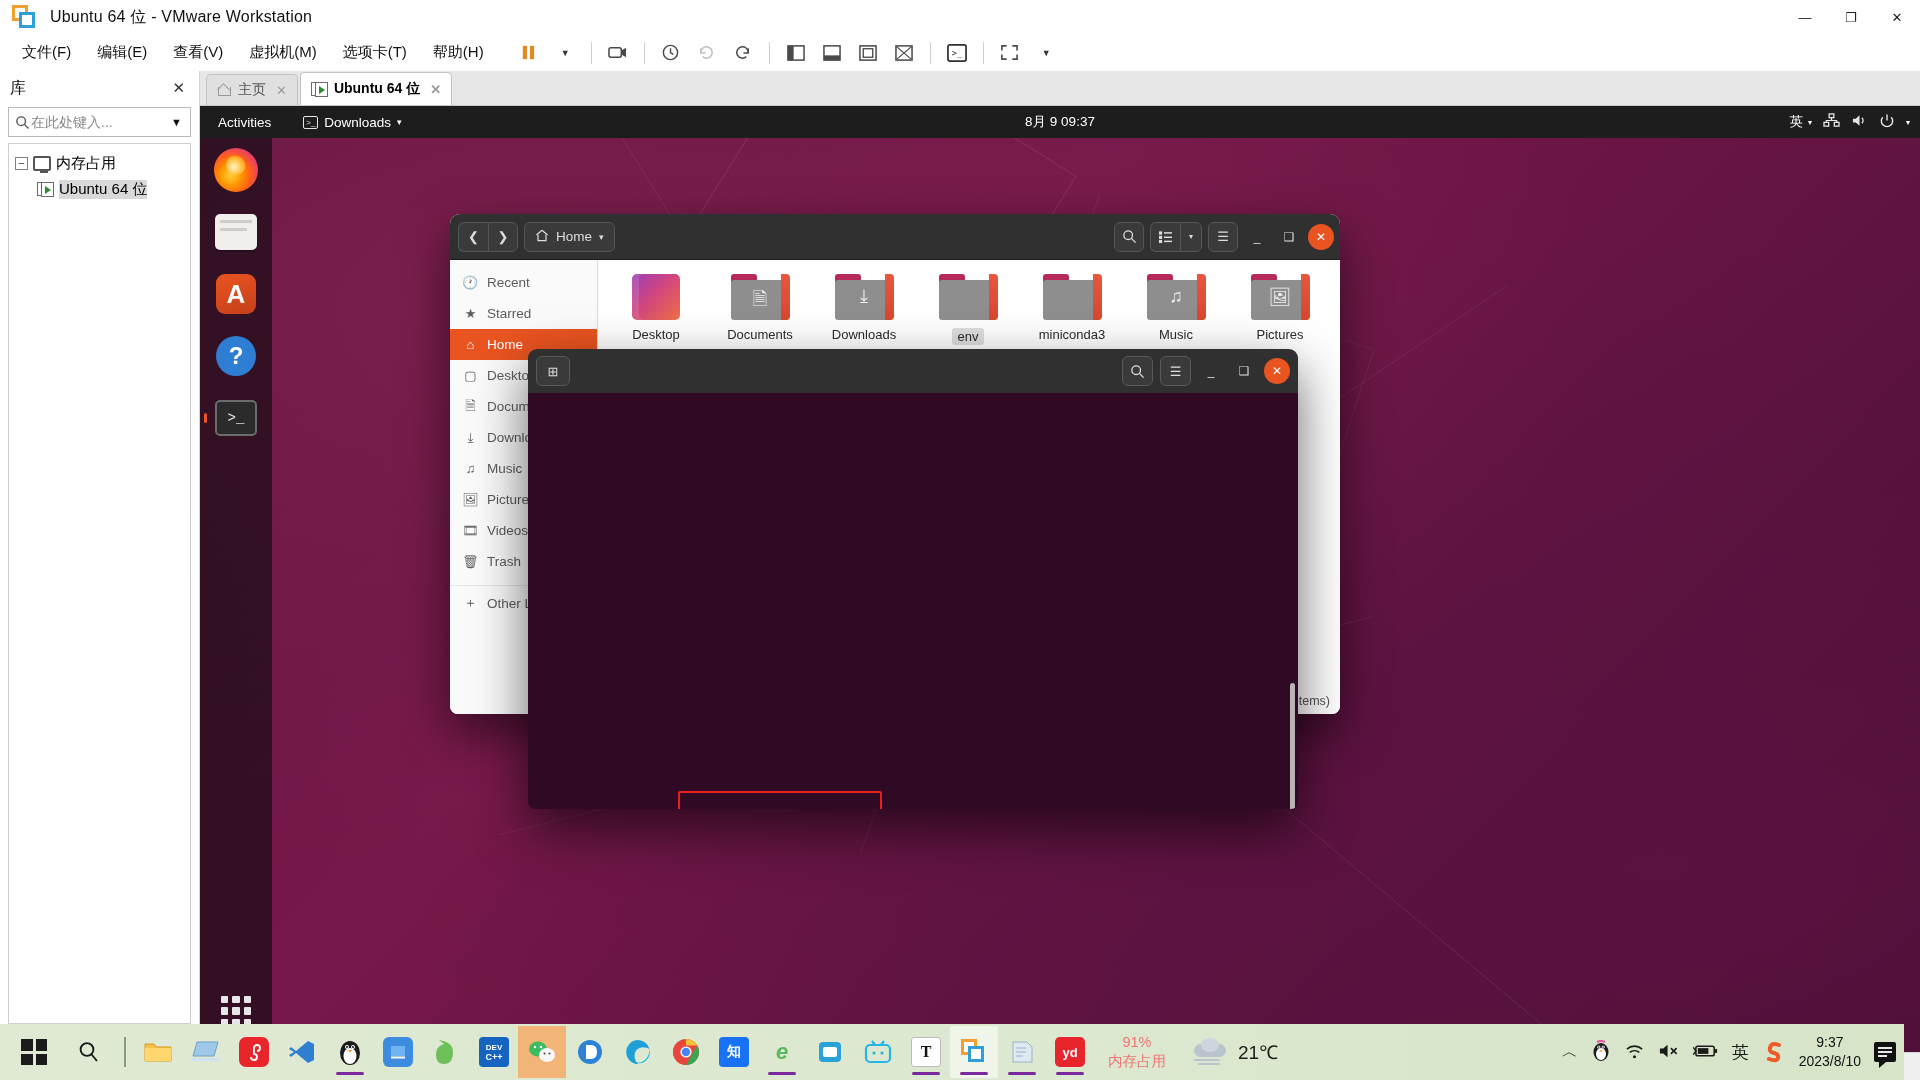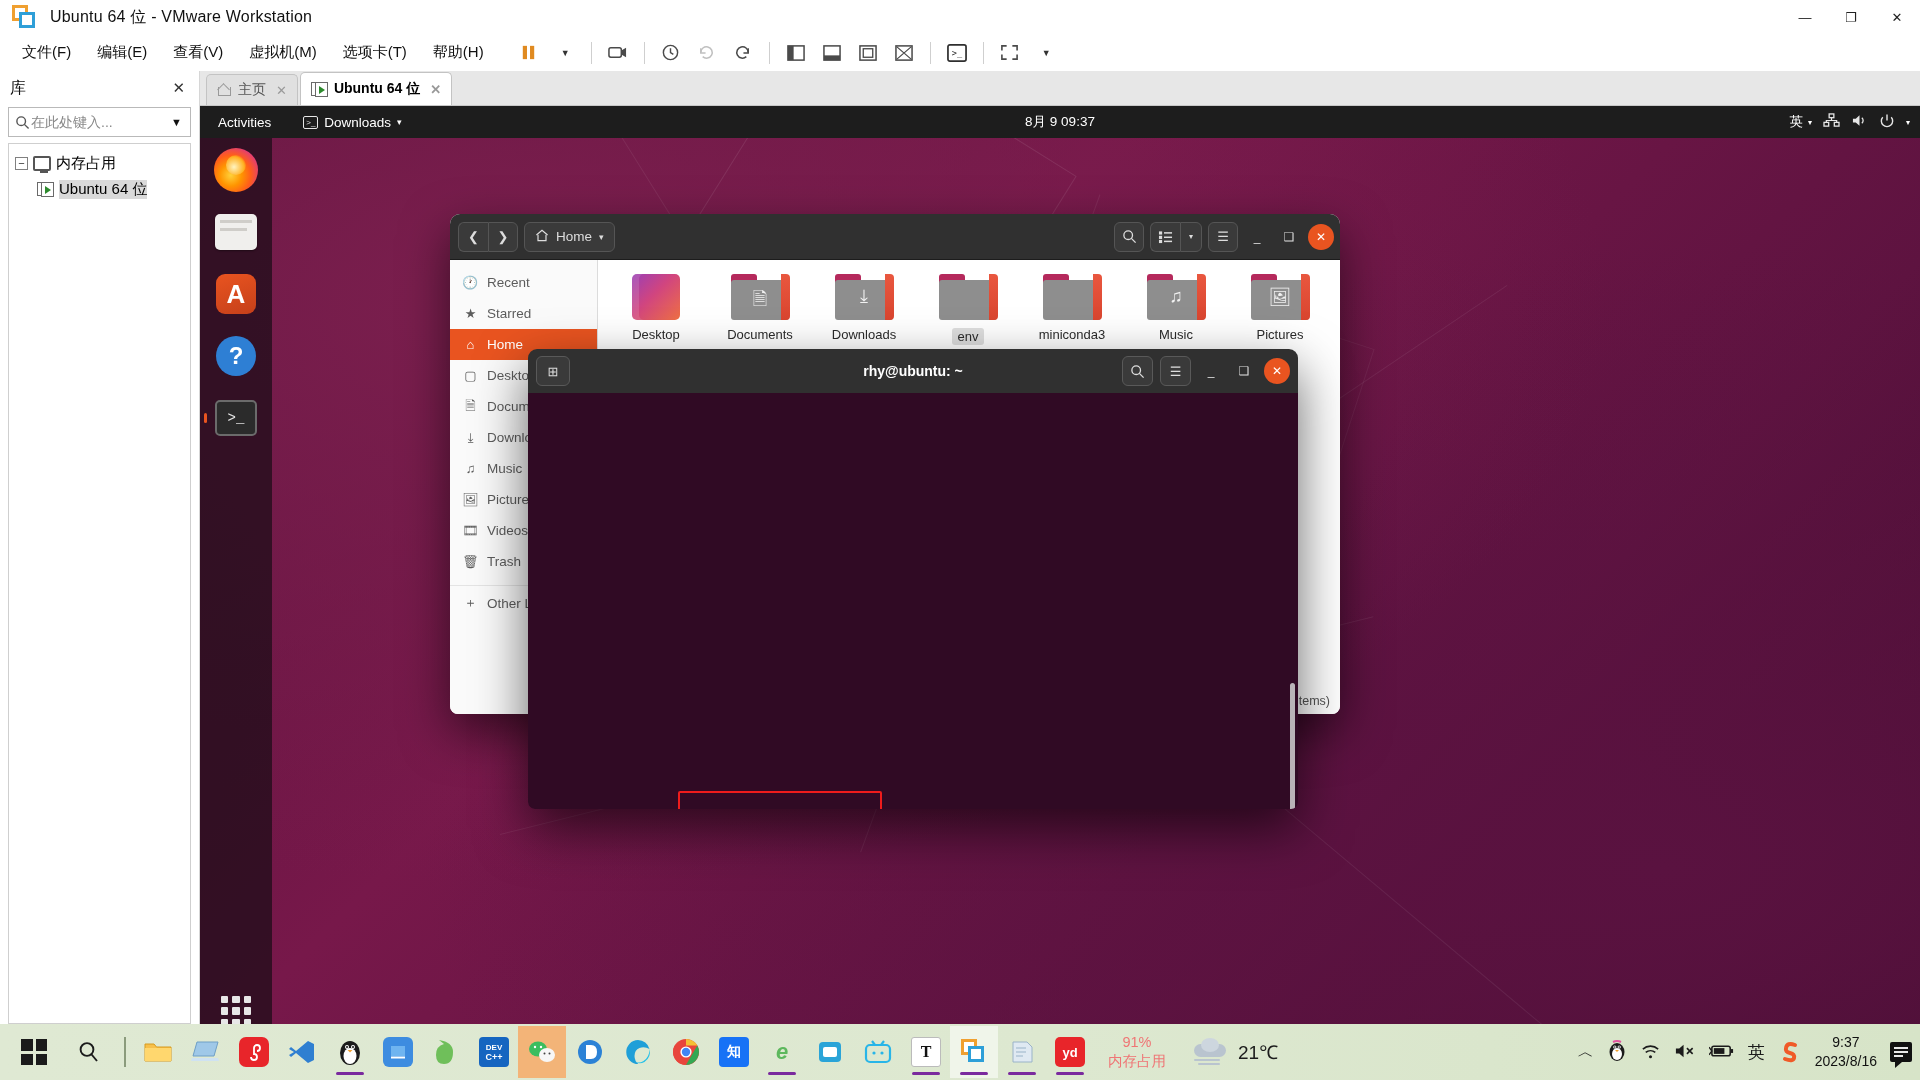--- a/index.html
+++ b/index.html
@@ -153,21 +153,21 @@
   .tm-body { height:calc(100% - 44px); background:#300a24; padding:6px 0 0 4px; position:relative; overflow:hidden;
              font-family:"DejaVu Sans Mono","Liberation Mono",monospace; font-size:14.2px; line-height:19.2px; color:#e6e6e6; white-space:pre; }
   .tm-line { padding-left:4px; }
   .tm-scroll { position:absolute; right:3px; top:290px; width:5px; height:135px; background:#b9b3b7; border-radius:3px; }
   .hl-box { position:absolute; left:150px; top:398px; width:204px; height:35px; border:2px solid #ee1c1c; border-radius:2px; z-index:2; }
 
   
   .vm-status { height:28px; flex:0 0 28px; background:#f0f0f0; border-top:1px solid #d3d3d3; display:flex; align-items:center; padding-left:8px; font-size:14px; color:#222; }
 
   
-  .taskbar { position:absolute; left:0; right:0; bottom:0; height:56px; z-index:200;
+  .taskbar { position:absolute; left:0; right:16px; bottom:0; height:56px; z-index:200;
              background:linear-gradient(90deg,#dfe9d3 0%,#dde8d0 55%,#d7e4c8 100%); display:flex; align-items:center; }
   .tb-left { display:flex; align-items:center; gap:0px; padding-left:6px; }
   .tb-start { width:56px; height:56px; display:flex; align-items:center; justify-content:center; }
   .win-logo { width:26px; height:26px; display:grid; grid-template-columns:1fr 1fr; grid-template-rows:1fr 1fr; gap:3px; }
   .win-logo i { background:#1b1b1b; display:block; }
   .tb-cortana { width:54px; height:56px; display:flex; align-items:center; justify-content:center; }
   .tb-divider { width:2px; height:30px; background:#8b9b7c; margin:0 8px; }
   .tb-apps { display:flex; align-items:center; gap:0px; }
   .tb-app { width:48px; height:52px; display:flex; align-items:center; justify-content:center; position:relative; }
   .tb-app.active { background:rgba(255,255,255,.55); }
@@ -581,21 +581,20 @@
                 </div>
               </div>
               <div class="na-status">g 0 items)</div>
             </div>
           </div>
         </div>
 
         <div class="terminal">
           <div class="tm-head">
             <div class="tm-newtab">⊞</div>
-            <div class="tm-title">rhy@ubuntu: ~</div>
             <div class="tm-right">
               <div class="tm-btn">
                 <svg width="15" height="15" viewBox="0 0 16 16">
                     <circle cx="6.6" cy="6.6" r="4.6" fill="none" stroke="#ddd" stroke-width="1.4"></circle>
                     <path d="M10 10 L14.5 14.5" stroke="#ddd" stroke-width="1.4"></path>
                   </svg>
               </div>
               <div class="tm-btn">☰</div>
               <div class="tm-wb">_</div>
               <div class="tm-wb">❑</div>
@@ -862,21 +861,21 @@
         </svg>
     </span>
     <span style="font-size:17px">英</span>
     <span>
       <svg width="24" height="24" viewBox="0 0 24 24">
           <path d="M17 6 q-8 -3 -9 3 q-1 4 4 5 q5 1 4 5 q-1 4 -9 1" fill="none" stroke="#f05a28" stroke-width="4" stroke-linecap="round"></path>
         </svg>
     </span>
     <span class="tb-clock">
       <div>9:37</div>
-      <div>2023/8/16</div>
+      <div>2023/8/10</div>
     </span>
     <span class="tb-notify">
       <i style="top:5px;width:14px"></i>
         <i style="top:9px;width:14px"></i>
         <i style="top:13px;width:9px"></i>
     </span>
   </div>
 </div>
 
 </body></html>

